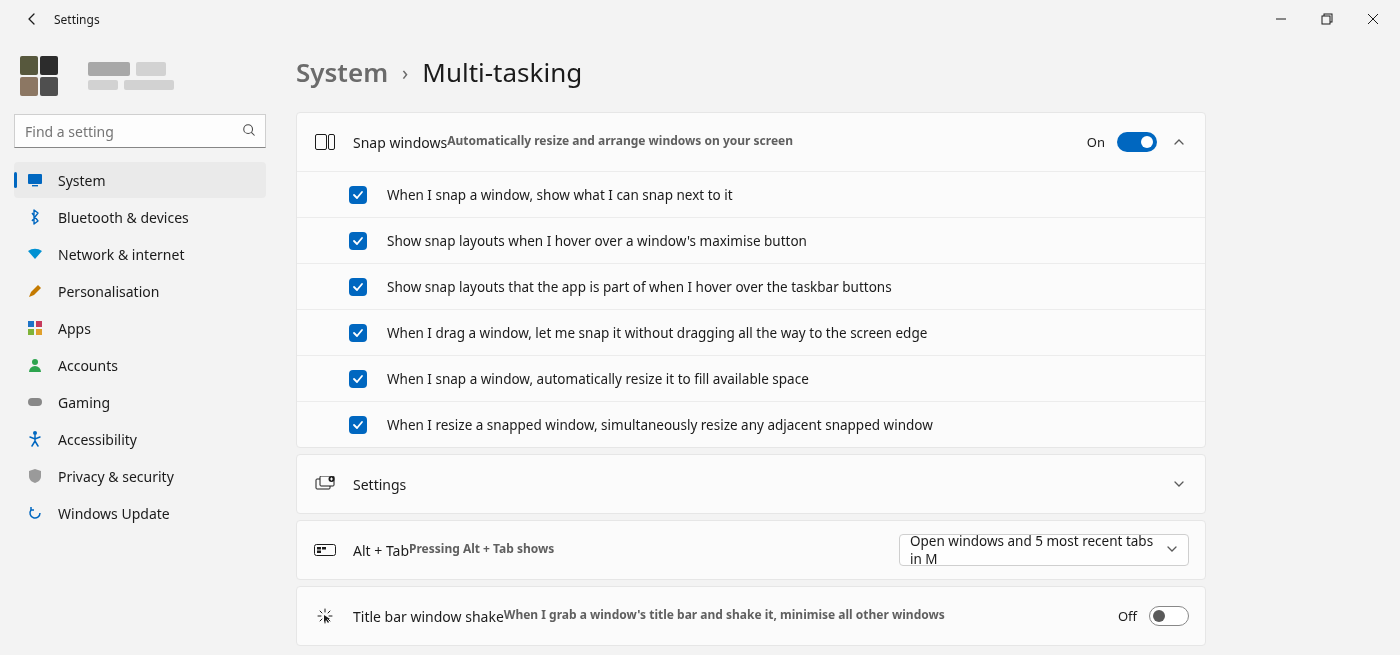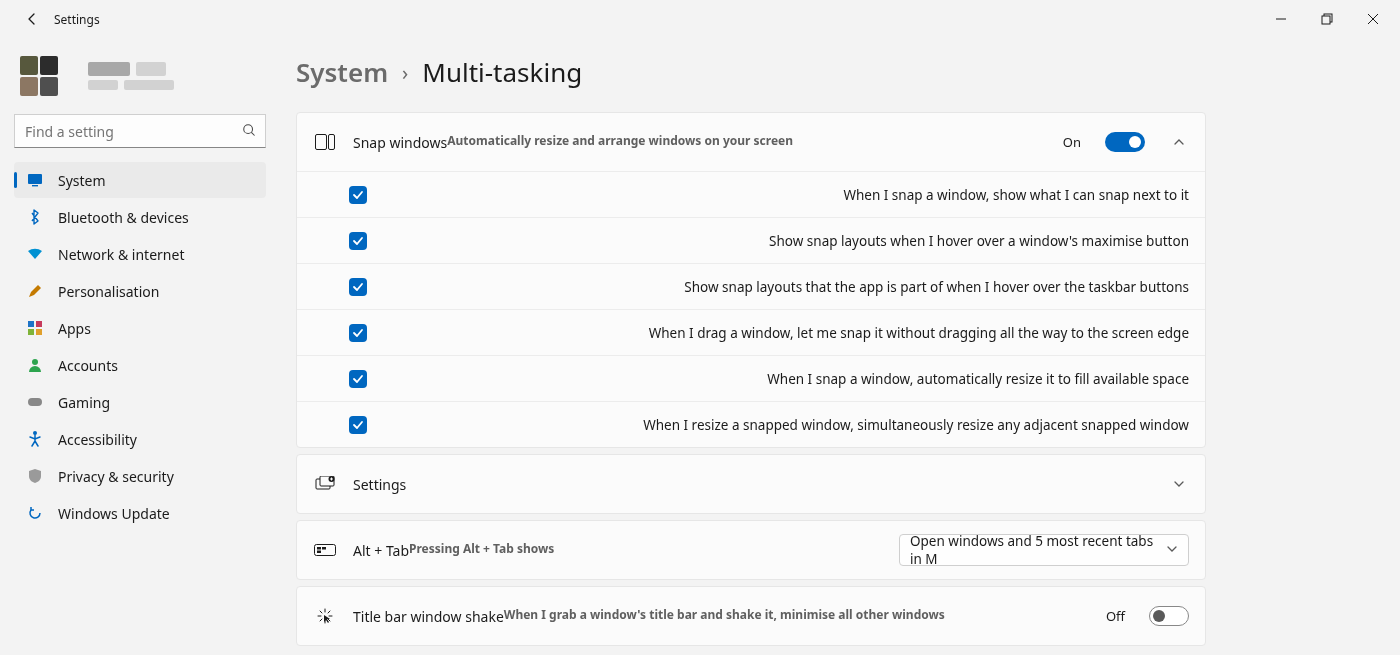--- a/index.html
+++ b/index.html
@@ -36,31 +36,31 @@
   .crumb-parent { font-size:26px; font-weight:600; color:#6b6b6b; cursor:pointer; }
   .crumb-sep { color:#6b6b6b; font-size:20px;}
   .crumb-current { font-size:26px; font-weight:400; }
 
   .card { width:910px; border:1px solid #e6e6e6; background:#fbfbfb; border-radius:4px; margin-bottom:6px; }
   .row { display:flex; align-items:center; min-height:58px; padding:10px 16px; gap:16px; }
   .row-icon { width:24px; display:flex; justify-content:center; color:#1b1b1b; }
   .row-main { flex:1; display:flex; }
   .row-title { font-size:14px; }
   .row-sub { font-size:12px; color:#5f5f5f; line-height:1.2; margin-top:1px;font-weight:bold;}
-  .row-right { display:flex; align-items:center; gap:24px; }
+  .row-right { display:flex; align-items:center; gap:12px; }
   .toggle-label { font-size:13px; }
   .toggle { width:40px; height:20px; border-radius:10px; position:relative; cursor:pointer; }
   .toggle.on { background:#0067c0; }
   .toggle.off { background:#fff; border:1px solid #888; }
   .knob { position:absolute; width:12px; height:12px; border-radius:50%; top:4px; background:#fff; }
   .toggle.on .knob { right:4px; }
   .toggle.off .knob { left:3px; top:3px; background:#5a5a5a; }
   .chevron { color:#5a5a5a; cursor:pointer; padding:4px; }
 
-  .opt-row { display:flex; align-items:center; height:46px; padding:0 16px 0 52px; border-top:1px solid #ececec; gap:4px;justify-content:space-between; }
+  .opt-row { display:flex; align-items:center; height:46px; padding:0 16px 0 52px; border-top:1px solid #ececec; gap:20px; }
   .check { width:18px; height:18px; border-radius:4px; background:#0067c0; display:flex; align-items:center; justify-content:center; cursor:pointer; flex-shrink:0;}
   .check svg { stroke:#fff; }
   .opt-label { font-size:13.5px; }
 
   .select { border:1px solid #cfcfcf; border-radius:4px; background:#fefefe; height:32px; width:290px; display:flex; align-items:center; padding:8px 10px; font-size:13.5px; cursor:pointer; justify-content:space-between; }
 </style>
 </head>
 <body>
 
 <div class="titlebar">

